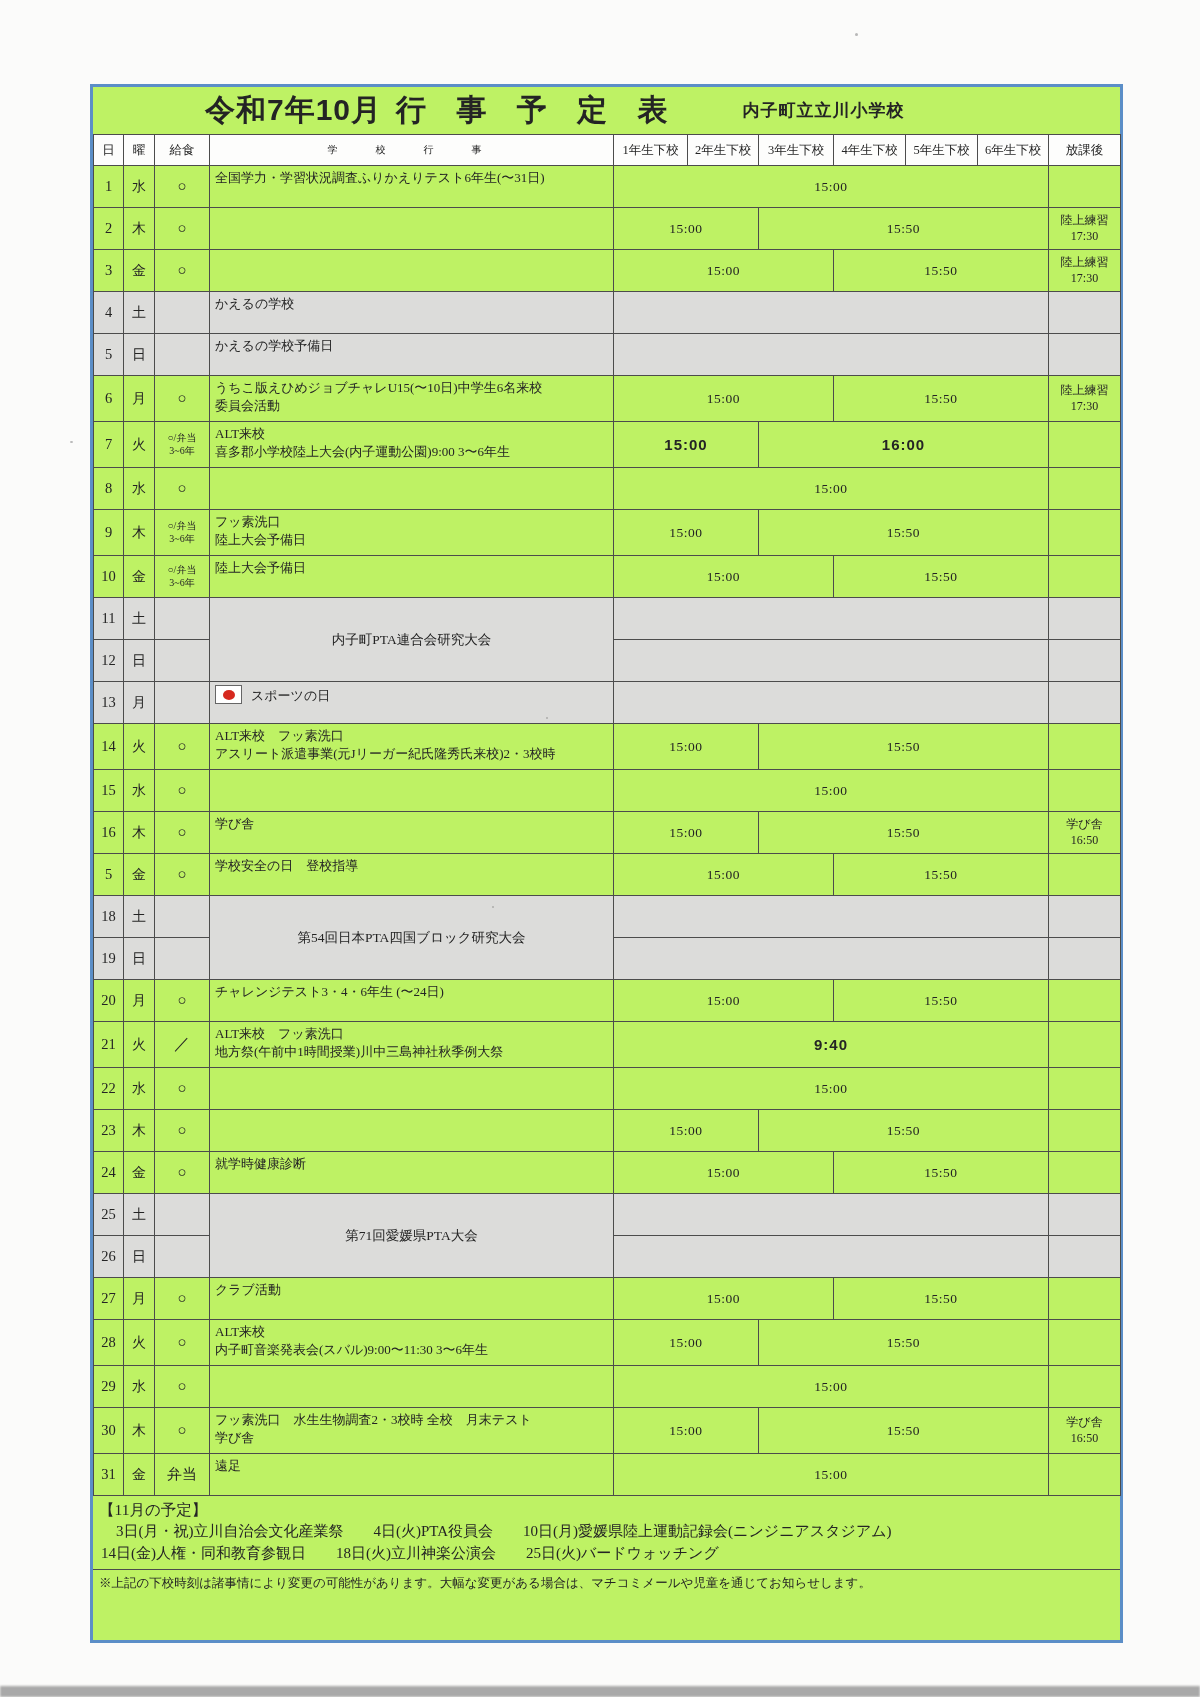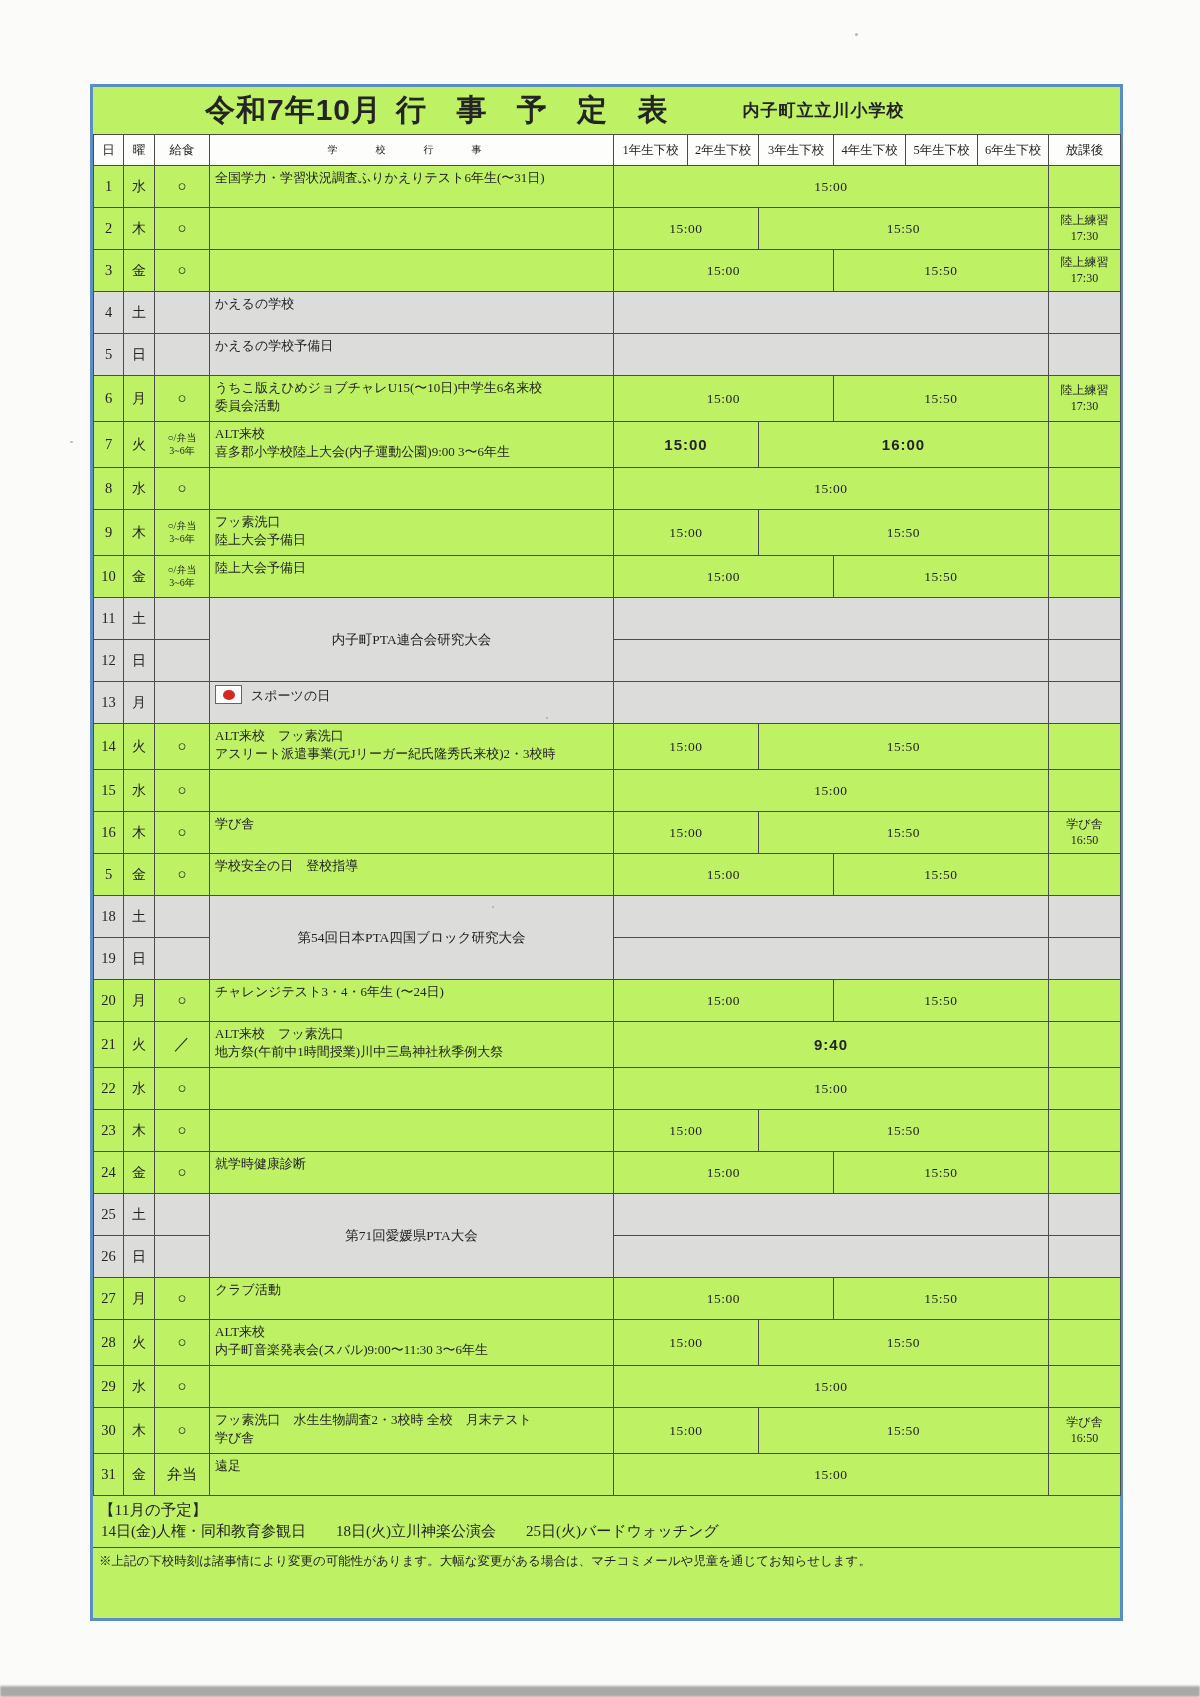--- a/index.html
+++ b/index.html
@@ -400,20 +400,21 @@
             <td class="lunch">弁当</td>
             <td class="event">遠足</td>
             <td class="time" colspan="6">15:00</td>
             <td class="after"></td>
           </tr>
         </tbody>
     </table>
 
     <div class="nov">
       <div class="nov-title">【11月の予定】</div>
+      <div class="nov-line">　3日(月・祝)立川自治会文化産業祭　　4日(火)PTA役員会　　10日(月)愛媛県陸上運動記録会(ニンジニアスタジアム)</div>
       <div class="nov-line">14日(金)人権・同和教育参観日　　18日(火)立川神楽公演会　　25日(火)バードウォッチング</div>
     </div>
 
     <div class="note">※上記の下校時刻は諸事情により変更の可能性があります。大幅な変更がある場合は、マチコミメールや児童を通じてお知らせします。</div>
     <div class="blank-strip"></div>
   </div>
 
   <div class="speck" style="left:855px;top:33px;width:3px;height:3px;"></div>
   <div class="speck" style="left:70px;top:441px;width:3px;height:2px;"></div>
   <div class="speck" style="left:546px;top:717px;width:2px;height:2px;"></div>

